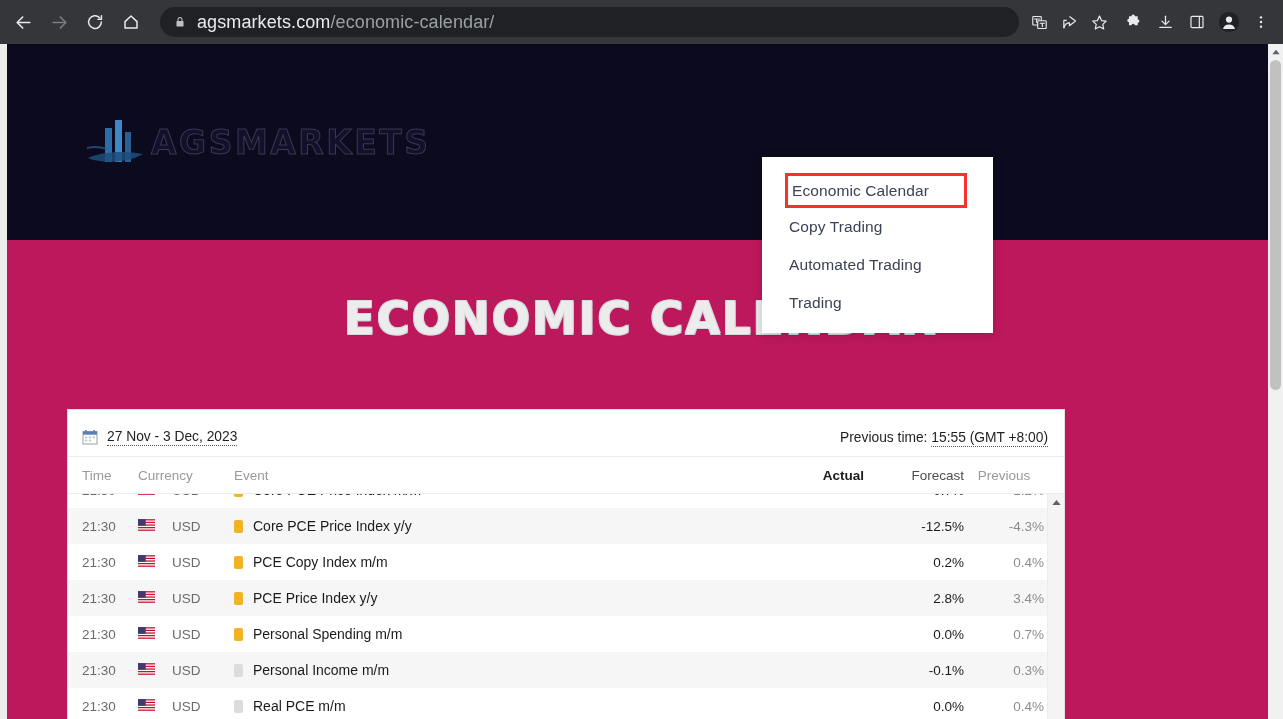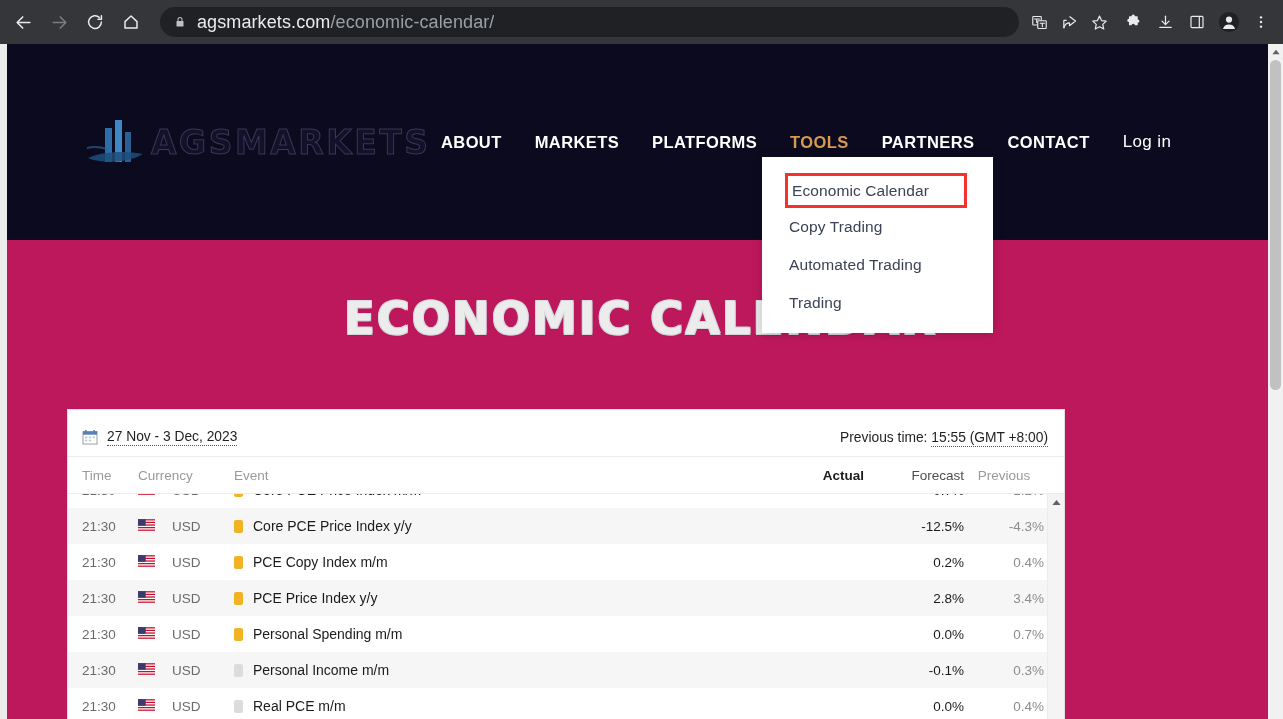--- a/index.html
+++ b/index.html
@@ -375,29 +375,20 @@
       <svg class="logo-mark" viewBox="0 0 62 56">
         <rect x="20" y="14" width="7" height="34" fill="#2d6ea8"></rect>
         <rect x="30" y="6" width="7" height="42" fill="#3f86c4"></rect>
         <rect x="40" y="18" width="6" height="30" fill="#2a5f93"></rect>
         <path d="M3 44 C14 38, 40 36, 58 40 C44 49, 16 50, 3 44 Z" fill="#1d4f7c" opacity=".85"></path>
         <path d="M2 34 C10 32, 16 33, 22 35" stroke="#2a5f93" stroke-width="2" fill="none" opacity=".7"></path>
       </svg>
       <span class="logo-text">AGSMARKETS</span>
     </div>
 
-    <div class="main-nav">
-      <span class="nav-item">ABOUT</span>
-      <span class="nav-item">MARKETS</span>
-      <span class="nav-item">PLATFORMS</span>
-      <span class="nav-item accent">TOOLS</span>
-      <span class="nav-item">PARTNERS</span>
-      <span class="nav-item">CONTACT</span>
-      <span class="nav-item plain">Log in</span>
-    </div>
   </div>
 
   <div class="dropdown">
     <div class="dd-item highlight">
       <span>Economic Calendar</span>
     </div>
     <div class="dd-item">
       <span>Copy Trading</span>
     </div>
     <div class="dd-item">

